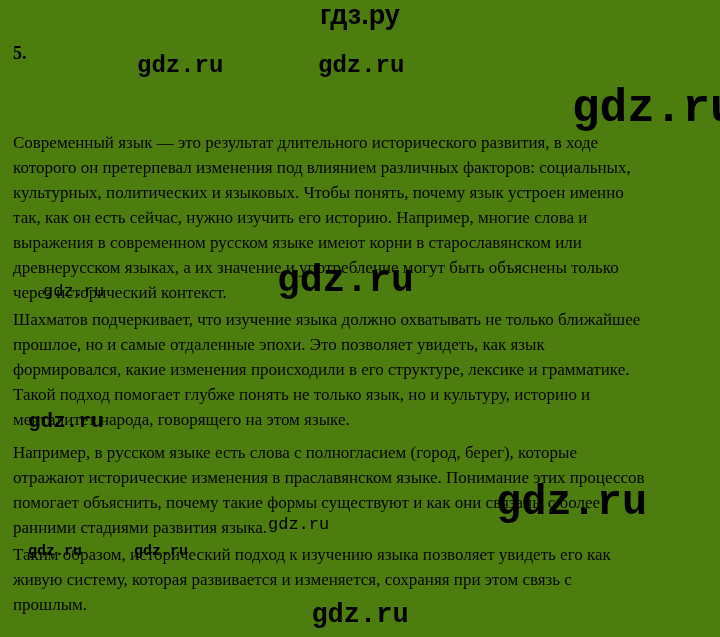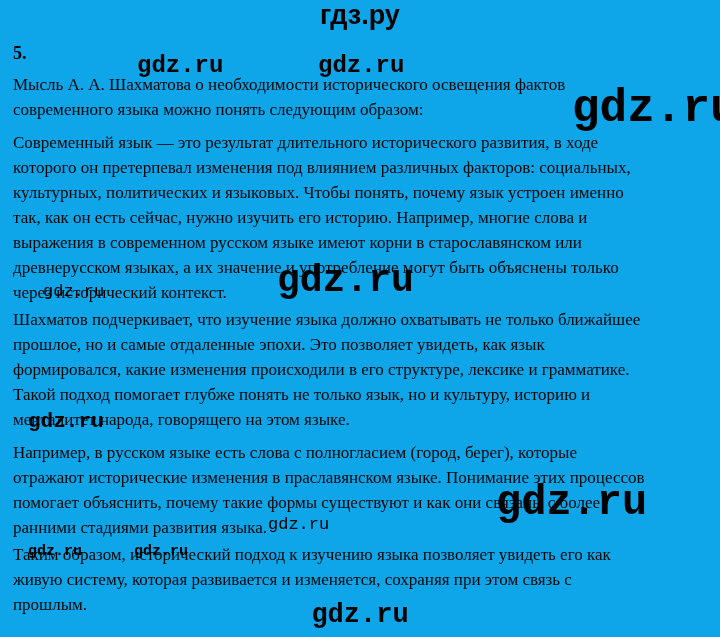--- a/index.html
+++ b/index.html
@@ -4,21 +4,21 @@
 <style>
   html, body {
     margin: 0;
     padding: 0;
     background: #ffffff;
   }
   .page {
     position: relative;
     width: 720px;
     height: 637px;
-    background: #0ea5e9;
+    background: #4d7c0f;
     overflow: hidden;
     font-family: "Liberation Serif", serif;
     color: #000000;
   }
   .site-logo {
     position: absolute;
     top: 2px;
     left: 0;
     right: 0;
     text-align: center;
@@ -74,22 +74,20 @@
 </style>
 </head>
 <body>
 
 <div class="page">
 
   <div class="site-logo">гдз.ру</div>
 
   <div class="exercise-number">5.</div>
 
-  <div class="para p1">Мысль А. А. Шахматова о необходимости исторического освещения фактов
-современного языка можно понять следующим образом:</div>
   <div class="para p2">Современный язык — это результат длительного исторического развития, в ходе
 которого он претерпевал изменения под влиянием различных факторов: социальных,
 культурных, политических и языковых. Чтобы понять, почему язык устроен именно
 так, как он есть сейчас, нужно изучить его историю. Например, многие слова и
 выражения в современном русском языке имеют корни в старославянском или
 древнерусском языках, а их значение и употребление могут быть объяснены только
 через исторический контекст.</div>
   <div class="para p3">Шахматов подчеркивает, что изучение языка должно охватывать не только ближайшее
 прошлое, но и самые отдаленные эпохи. Это позволяет увидеть, как язык
 формировался, какие изменения происходили в его структуре, лексике и грамматике.

